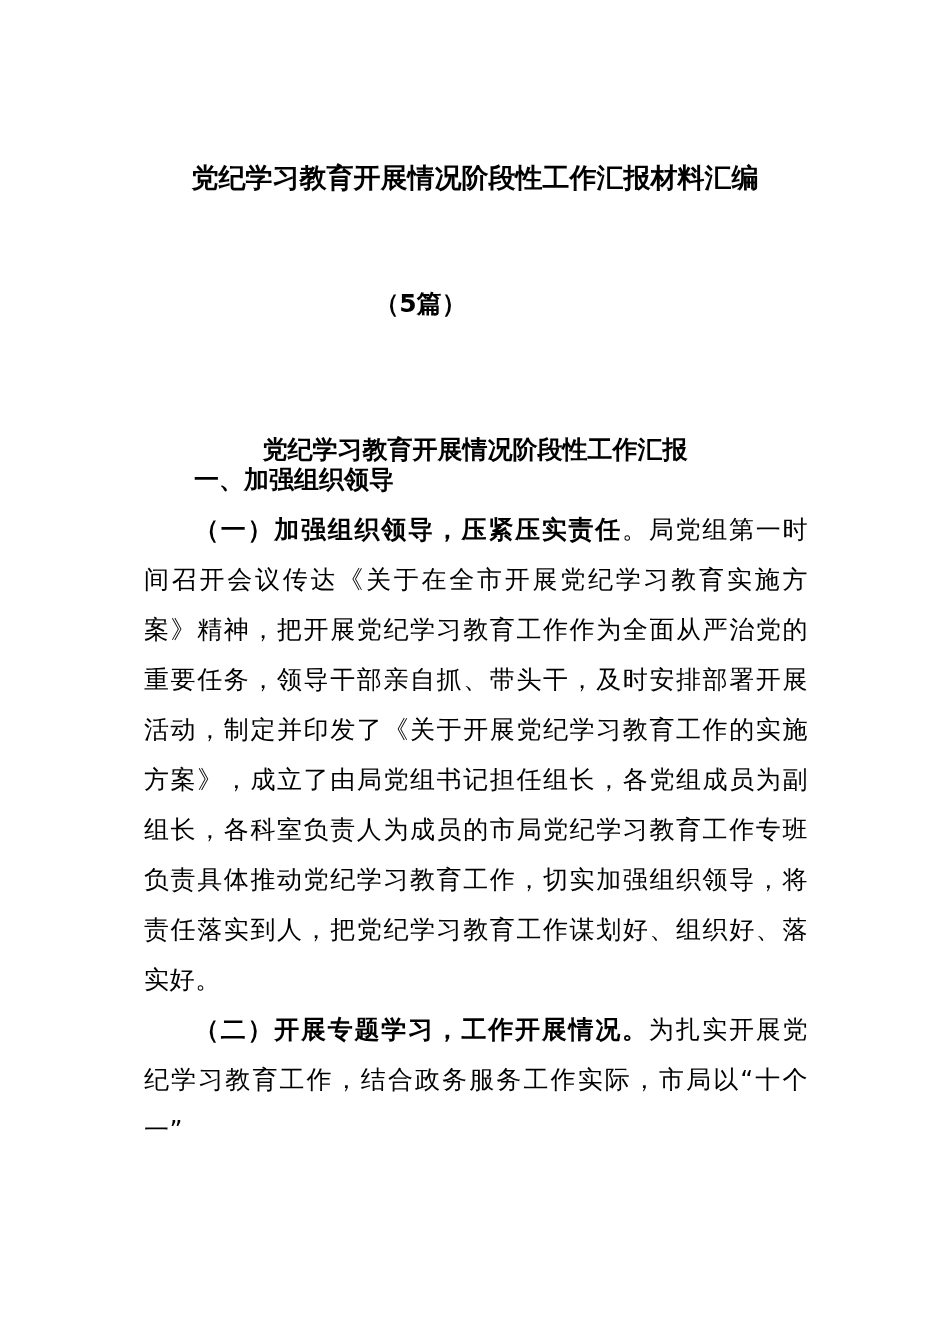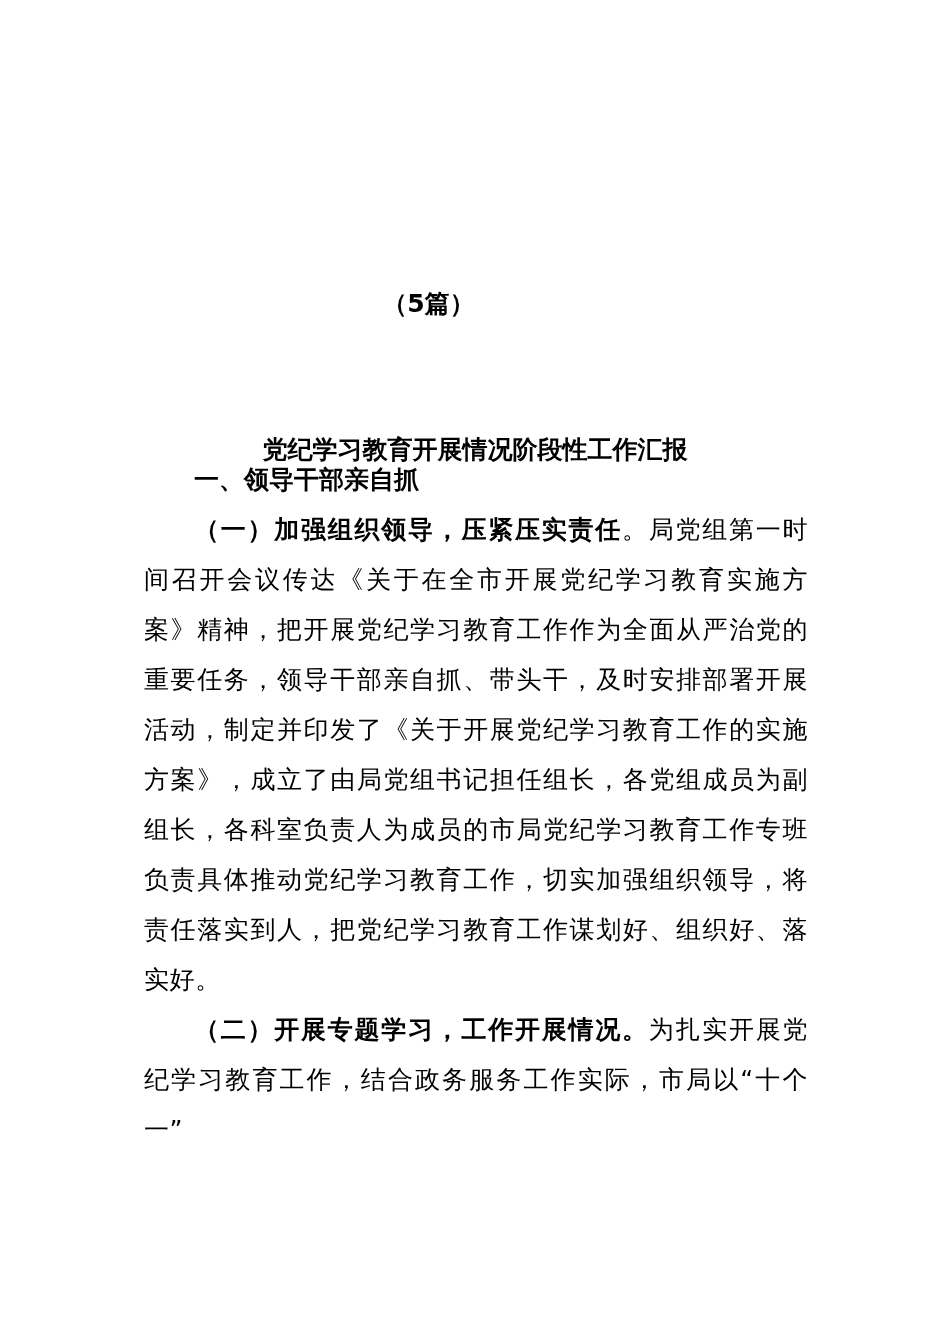--- a/index.html
+++ b/index.html
@@ -26,21 +26,21 @@
       left: 0; width: 950px;
       top: 158px;
       text-align: center;
       font-size: 27px;
       font-weight: bold;
       letter-spacing: 0px;
       line-height: 40px;
     }
     .doc-subtitle {
       position: absolute;
-      left: 12px; width: 833px;
+      left: 4px; width: 833px;
       top: 284px;
       text-align: center;
       font-size: 25px;
       font-weight: bold;
       line-height: 40px;
     }
     .section-title {
       position: absolute;
       left: 0; width: 950px;
       top: 430px;
@@ -70,21 +70,22 @@
       font-weight: bold;
     }
     .para-lead {
       font-weight: bold;
     }
   </style>
 </head>
 <body>
 
 <div class="page">
+  <div class="doc-title">党纪学习教育开展情况阶段性工作汇报材料汇编</div>
   <div class="doc-subtitle">（5篇）</div>
   <div class="section-title">党纪学习教育开展情况阶段性工作汇报</div>
 
   <div class="body-text">
-    <p class="heading-1">一、领导干部亲自抓</p>
+    <p class="heading-1">一、加强组织领导</p>
     <p class="para"><span class="para-lead">（一）加强组织领导，压紧压实责任</span><span>。局党组第一时间召开会议传达《关于在全市开展党纪学习教育实施方案》精神，把开展党纪学习教育工作作为全面从严治党的重要任务，领导干部亲自抓、带头干，及时安排部署开展活动，制定并印发了《关于开展党纪学习教育工作的实施方案》，成立了由局党组书记担任组长，各党组成员为副组长，各科室负责人为成员的市局党纪学习教育工作专班负责具体推动党纪学习教育工作，切实加强组织领导，将责任落实到人，把党纪学习教育工作谋划好、组织好、落实好。</span></p>
     <p class="para"><span class="para-lead">（二）开展专题学习，工作开展情况。</span><span>为扎实开展党纪学习教育工作，结合政务服务工作实际，市局以“十个一”</span></p>
   </div>
 </div>
 
 </body></html>

